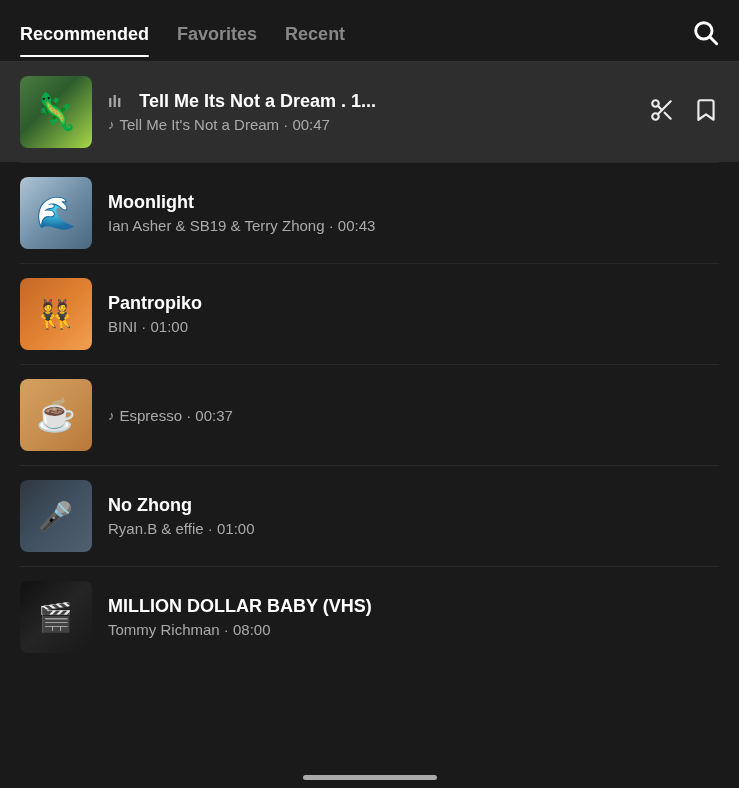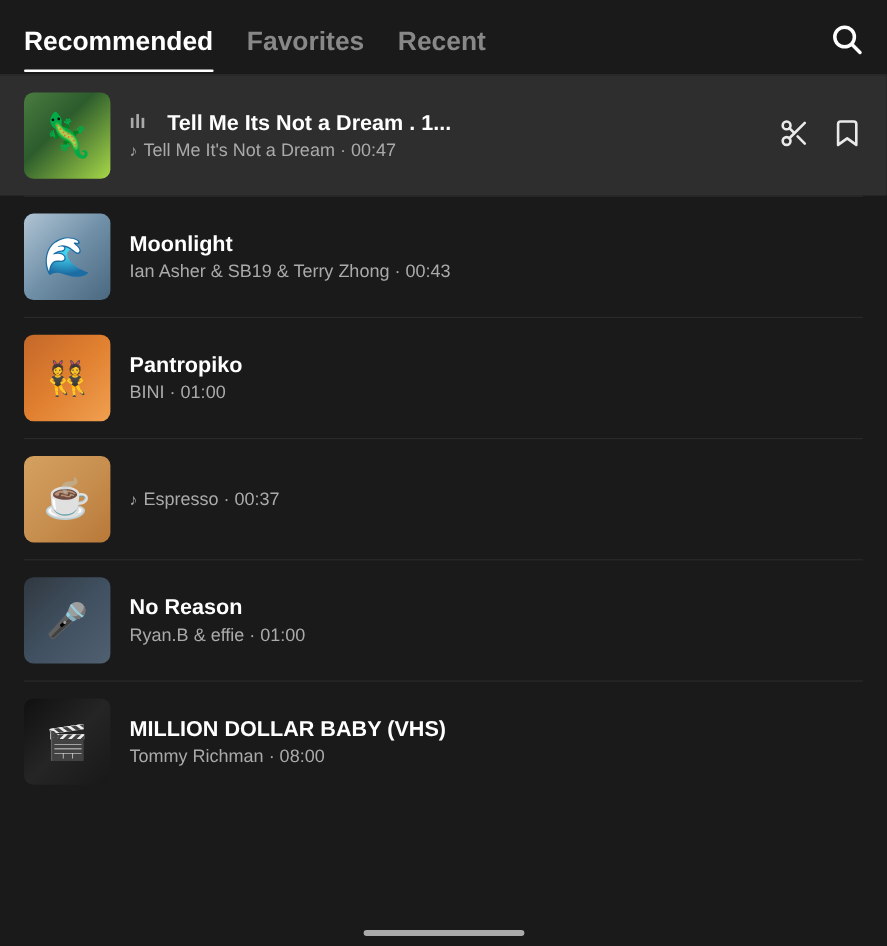--- a/index.html
+++ b/index.html
@@ -16,21 +16,21 @@
     
     .tab-bar {
       display: flex;
       align-items: center;
       padding: 18px 20px 0 20px;
       background-color: #1a1a1a;
       position: relative;
     }
 
     .tab-item {
-      font-size: 22px;
+      font-size: 18px;
       font-weight: 600;
       color: #888888;
       cursor: pointer;
       padding-bottom: 12px;
       margin-right: 28px;
       position: relative;
     }
 
     .tab-item.active {
       color: #ffffff;
@@ -358,21 +358,21 @@
       </div>
     </div>
   </div>
 
   <div class="song-item-divider"></div>
 
   <div class="song-item">
     <div class="song-thumbnail thumb-noreason"></div>
     <div class="song-info">
       <div class="song-title">
-        <span>No Reason</span>
+        <span>No Zhong</span>
       </div>
       <div class="song-meta">
         <span>Ryan.B &amp; effie · 01:00</span>
       </div>
     </div>
   </div>
 
   <div class="song-item-divider"></div>
 
   <div class="song-item">

